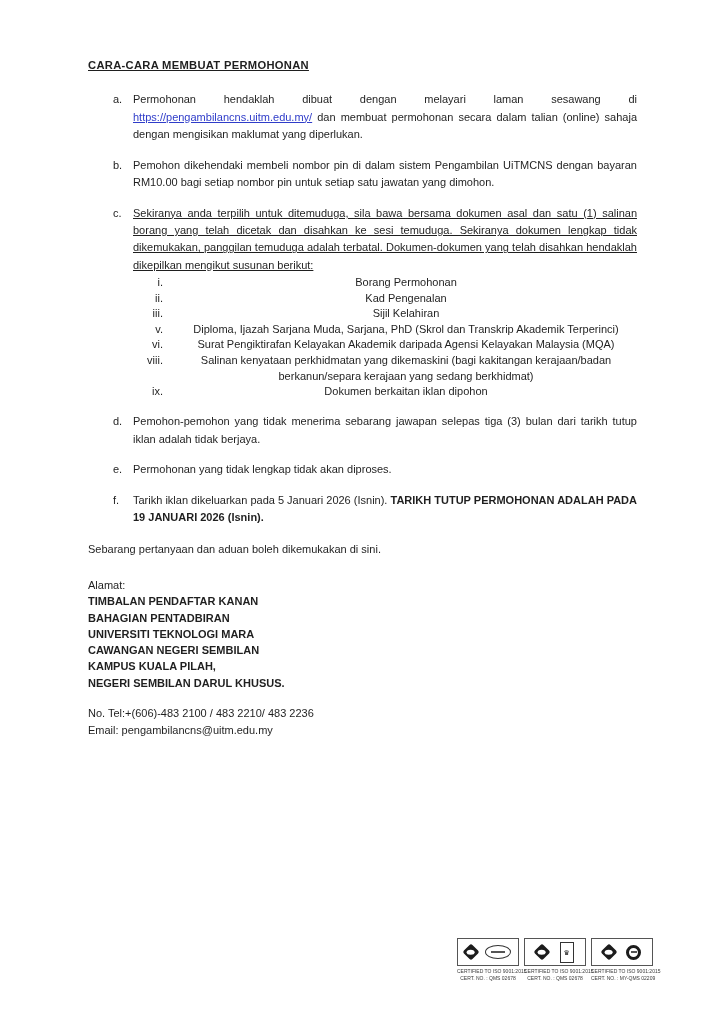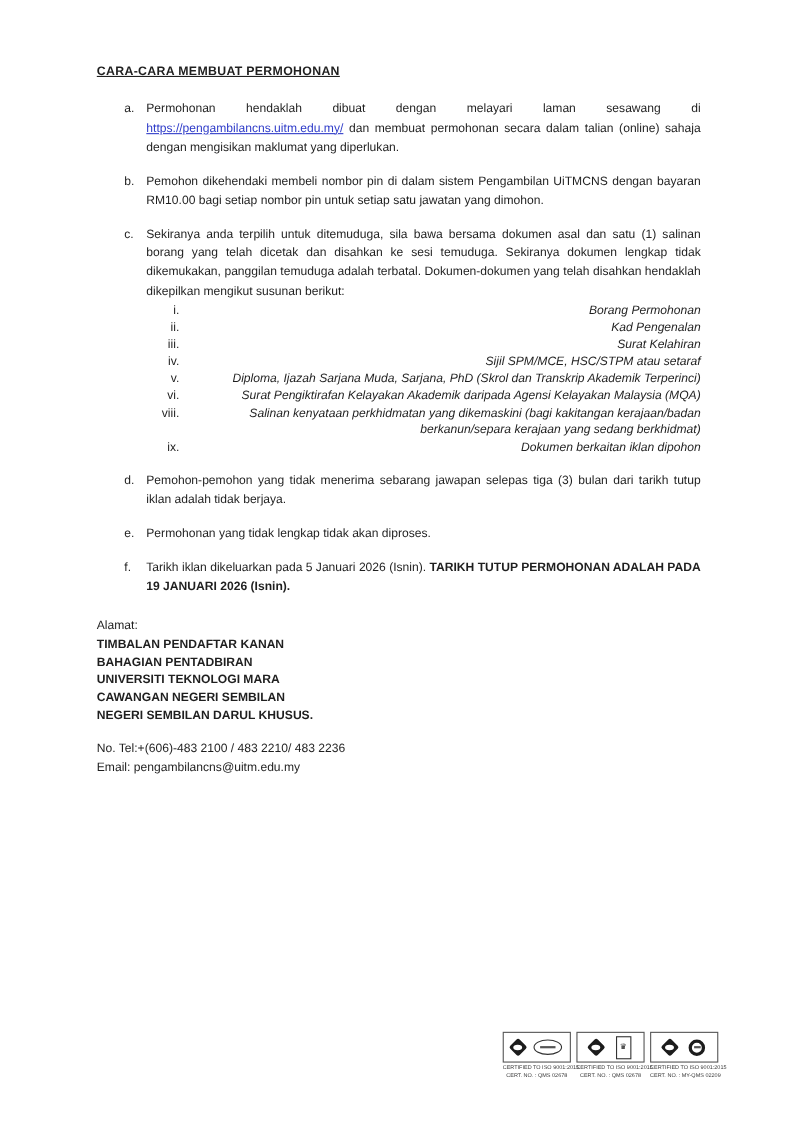--- a/index.html
+++ b/index.html
@@ -20,21 +20,21 @@
     letter-spacing:.3px;margin:0 0 17px 0;font-size:11.2px;
   }
   .item{display:flex;padding-left:25px;margin-top:13.5px;}
   .item-label{flex:0 0 20px;}
   .item-body{flex:1;text-align:justify;}
   .bold-seg{font-weight:700;}
   .link{text-decoration:underline;word-break:keep-all;}
   .sublist{line-height:15.6px;margin-top:1px;}
   .sub-item{display:flex;}
   .sub-label{flex:0 0 30px;text-align:right;padding-right:12px;}
-  .sub-body{flex:1;text-align:right;font-style:italic;}
+  .sub-body{flex:1;text-align:center;}
   .note{margin-top:14px;}
   .address-label{margin-top:19px;line-height:16.3px;}
   .address-block{font-weight:700;line-height:16.3px;}
   .contact{margin-top:14px;line-height:17px;}
   .certs{position:absolute;left:457px;top:938px;display:flex;gap:5px;}
   .cert{width:62px;}
   .cert-box{
     height:26px;border:1px solid #555;background:#fff;
     display:flex;align-items:center;justify-content:space-evenly;
   }
@@ -81,37 +81,33 @@
     </div>
 
     <div class="item">
       <span class="item-label">b.</span>
       <div class="item-body">Pemohon dikehendaki membeli nombor pin di dalam sistem Pengambilan UiTMCNS dengan bayaran RM10.00 bagi setiap nombor pin untuk setiap satu jawatan yang dimohon.</div>
     </div>
 
     <div class="item">
       <span class="item-label">c.</span>
       <div class="item-body">
-        <div style="text-align:justify;">Sekiranya anda terpilih untuk ditemuduga, sila bawa bersama dokumen asal dan satu (1) salinan borang yang telah dicetak dan disahkan ke sesi temuduga. Sekiranya dokumen lengkap tidak dikemukakan, panggilan temuduga adalah terbatal. Dokumen-dokumen yang telah disahkan hendaklah dikepilkan mengikut susunan berikut:</div>
+        <div style="text-align:justify;text-decoration:underline;">Sekiranya anda terpilih untuk ditemuduga, sila bawa bersama dokumen asal dan satu (1) salinan borang yang telah dicetak dan disahkan ke sesi temuduga. Sekiranya dokumen lengkap tidak dikemukakan, panggilan temuduga adalah terbatal. Dokumen-dokumen yang telah disahkan hendaklah dikepilkan mengikut susunan berikut:</div>
         <div class="sublist">
           <div class="sub-item">
             <span class="sub-label">i.</span>
             <span class="sub-body">Borang Permohonan</span>
           </div>
           <div class="sub-item">
             <span class="sub-label">ii.</span>
             <span class="sub-body">Kad Pengenalan</span>
           </div>
           <div class="sub-item">
             <span class="sub-label">iii.</span>
-            <span class="sub-body">Surat Kelahiran</span>
-          </div>
-          <div class="sub-item">
-            <span class="sub-label">iv.</span>
-            <span class="sub-body">Sijil SPM/MCE, HSC/STPM atau setaraf</span>
+            <span class="sub-body">Sijil Kelahiran</span>
           </div>
           <div class="sub-item">
             <span class="sub-label">v.</span>
             <span class="sub-body">Diploma, Ijazah Sarjana Muda, Sarjana, PhD (Skrol dan Transkrip Akademik Terperinci)</span>
           </div>
           <div class="sub-item">
             <span class="sub-label">vi.</span>
             <span class="sub-body">Surat Pengiktirafan Kelayakan Akademik daripada Agensi Kelayakan Malaysia (MQA)</span>
           </div>
           <div class="sub-item">
@@ -134,27 +130,29 @@
     <div class="item">
       <span class="item-label">e.</span>
       <div class="item-body">Permohonan yang tidak lengkap tidak akan diproses.</div>
     </div>
 
     <div class="item">
       <span class="item-label">f.</span>
       <div class="item-body"><span>Tarikh iklan dikeluarkan pada 5 Januari 2026 (Isnin). </span><span class="bold-seg">TARIKH TUTUP PERMOHONAN ADALAH PADA 19 JANUARI 2026 (Isnin).</span></div>
     </div>
 
+    <div class="note">Sebarang pertanyaan dan aduan boleh dikemukakan di sini.</div>
 
     <div class="address-label">Alamat:</div>
     <div class="address-block">
       <div>TIMBALAN PENDAFTAR KANAN</div>
       <div>BAHAGIAN PENTADBIRAN</div>
       <div>UNIVERSITI TEKNOLOGI MARA</div>
       <div>CAWANGAN NEGERI SEMBILAN</div>
+      <div>KAMPUS KUALA PILAH,</div>
       <div>NEGERI SEMBILAN DARUL KHUSUS.</div>
     </div>
 
     <div class="contact">
       <div>No. Tel:+(606)-483 2100 /  483 2210/ 483 2236</div>
       <div>Email: pengambilancns@uitm.edu.my</div>
     </div>
 
   </div>
 

